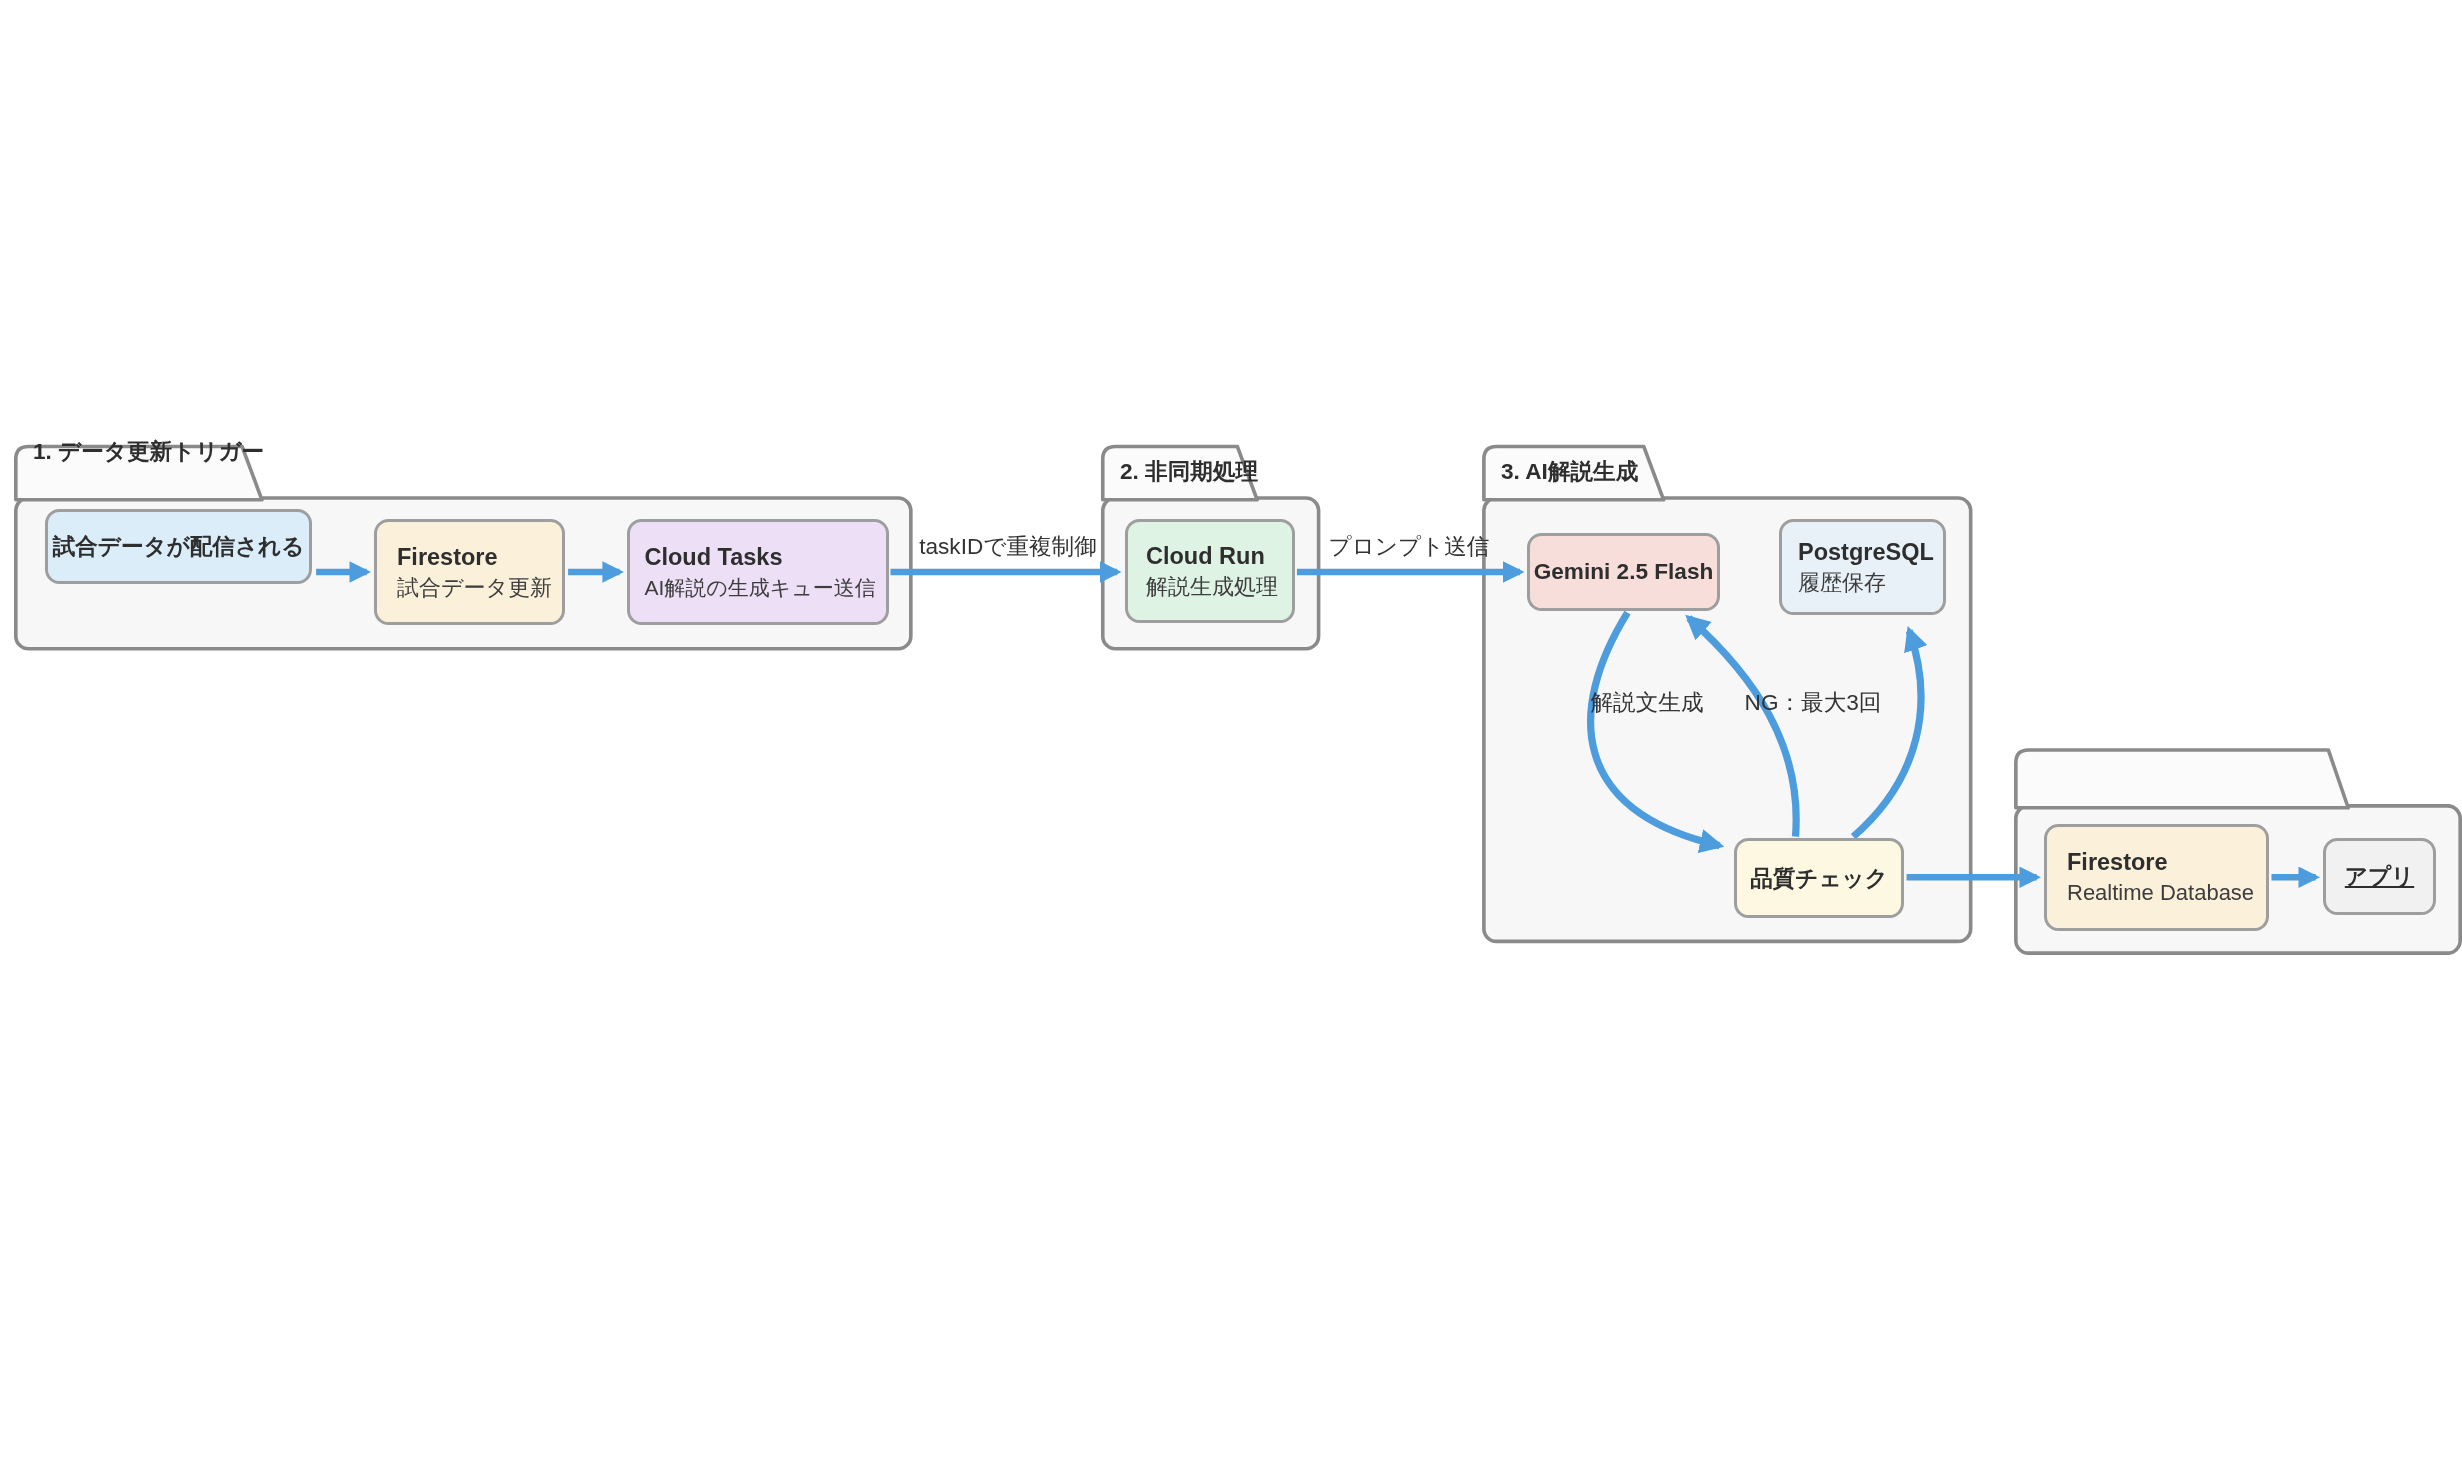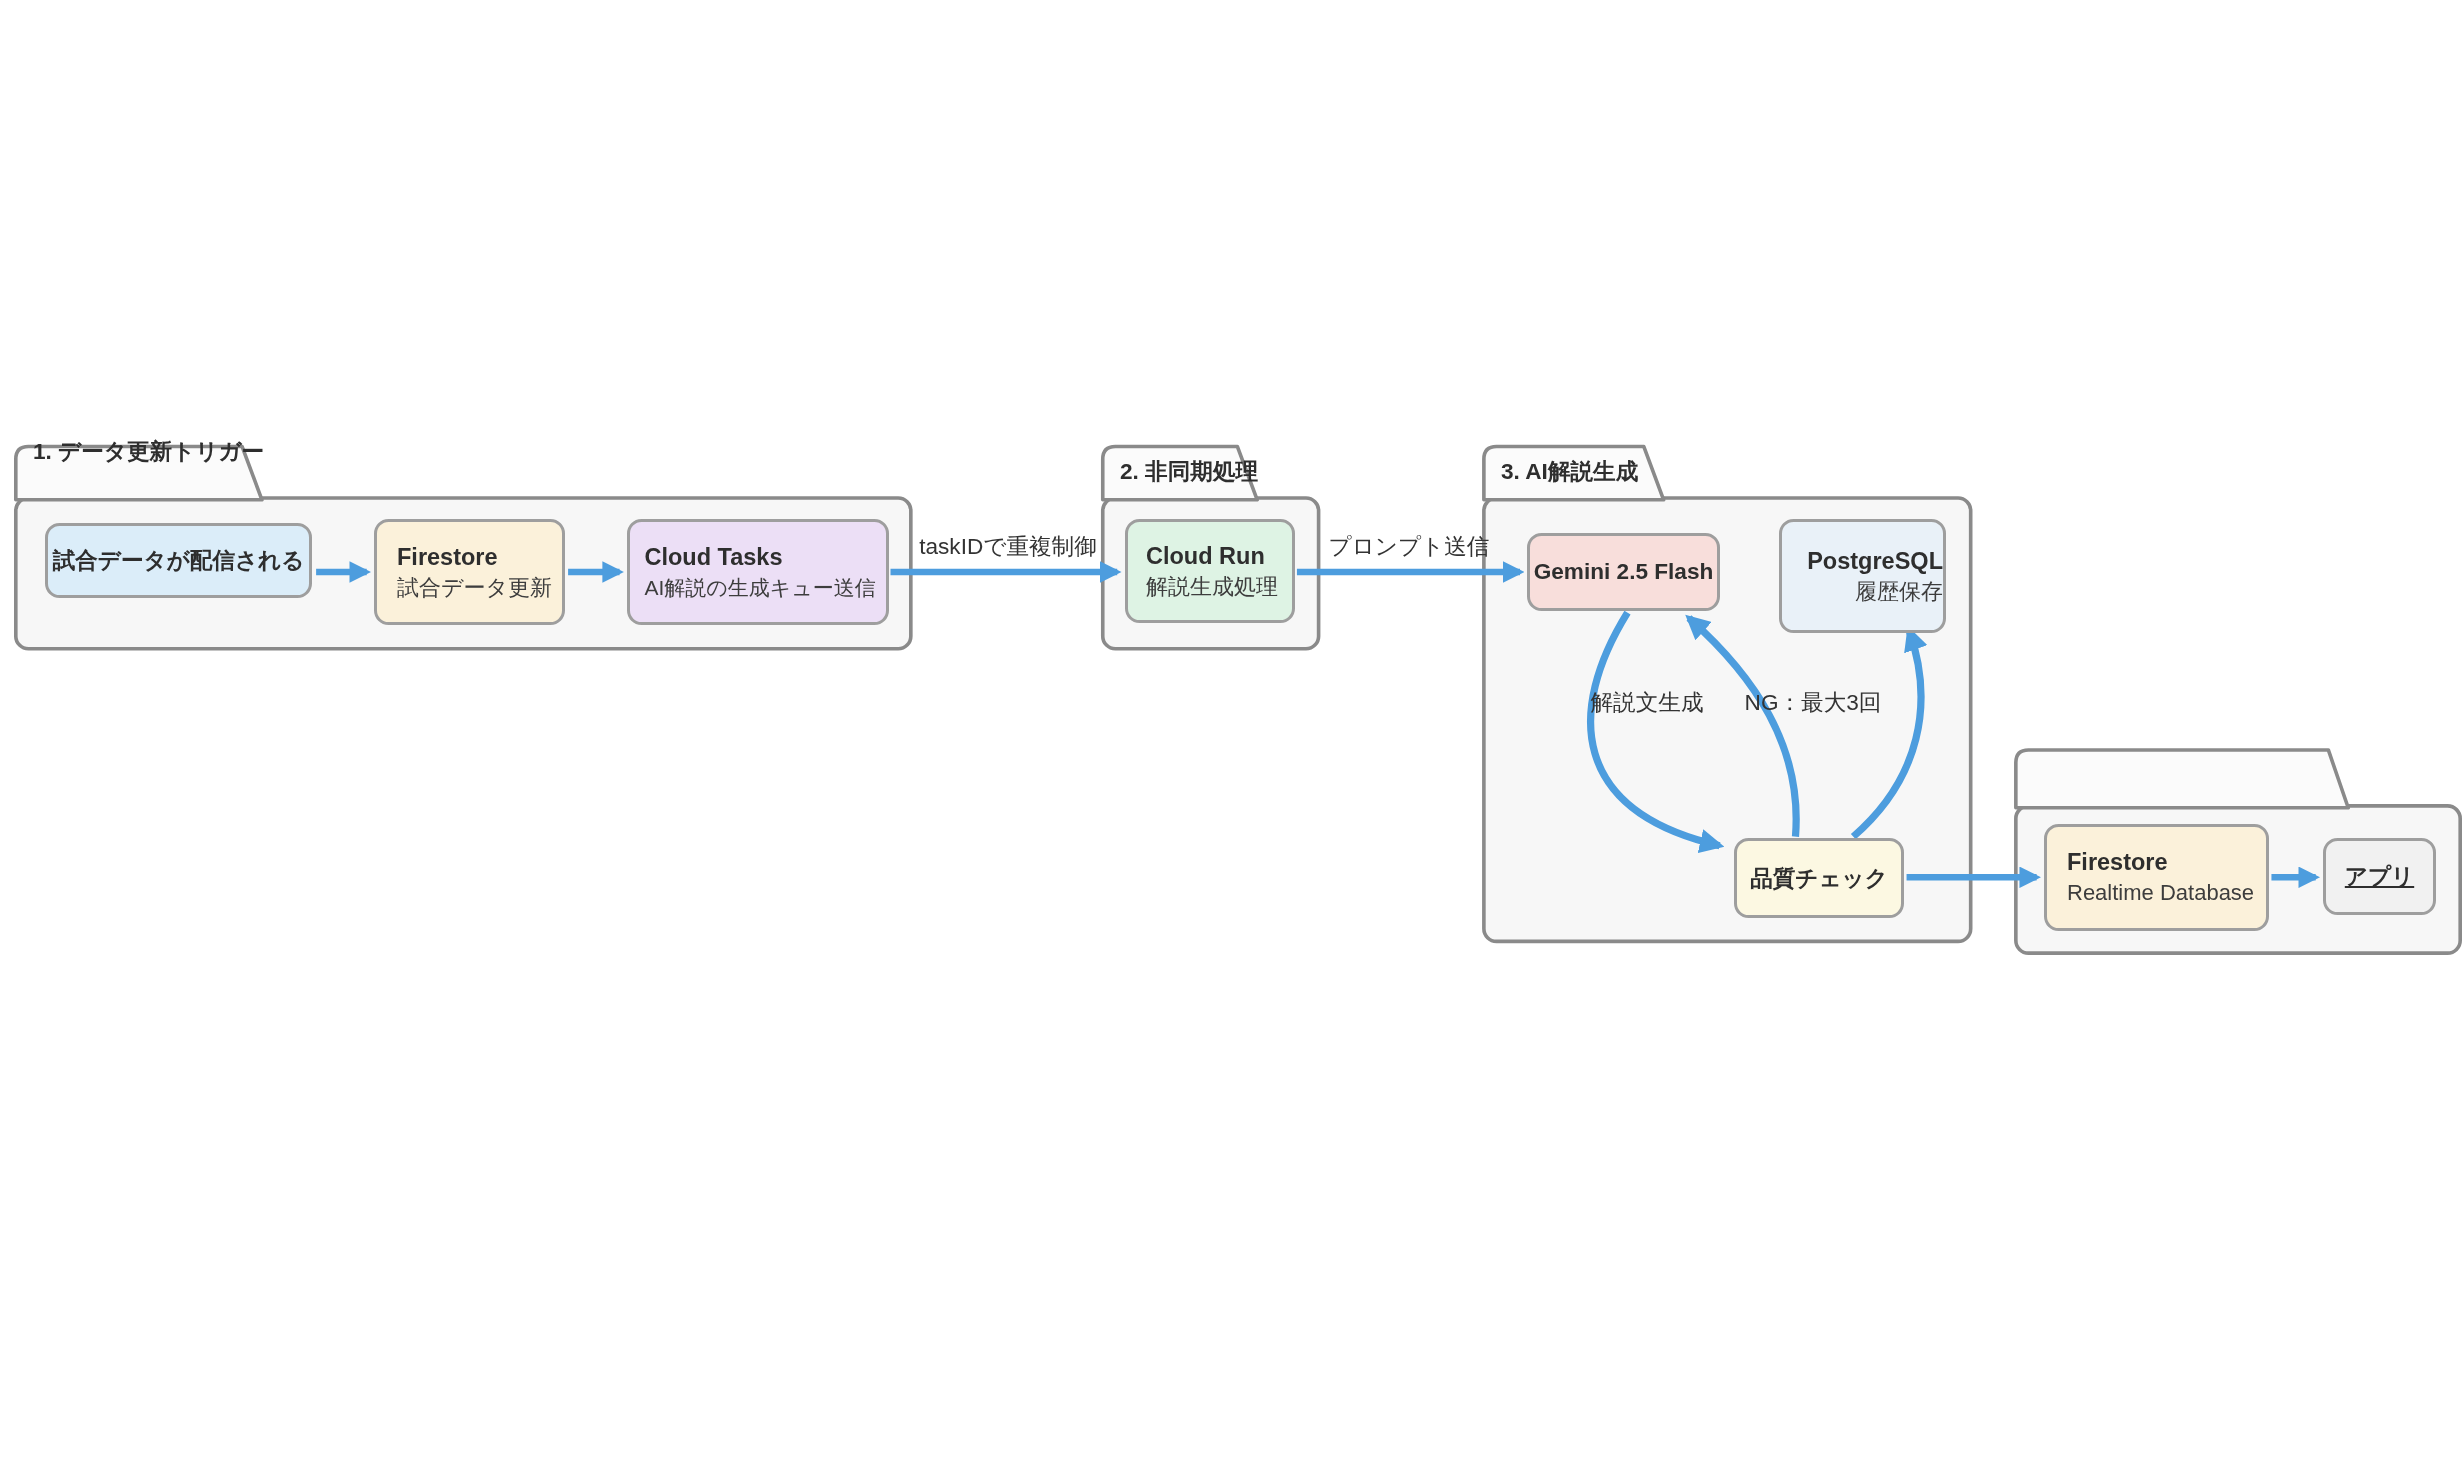--- a/index.html
+++ b/index.html
@@ -75,41 +75,41 @@
 
     <path class="arrow curve" d="M 1802 678 C 1734 788, 1740 898, 1904 936"></path>
     <path class="arrow curve" d="M 1988 926 C 1996 826, 1942 748, 1870 684"></path>
     <path class="arrow curve" d="M 2052 926 C 2126 862, 2142 778, 2114 698"></path>
   </svg>
 
   <div class="tab-label" style="left:33px;top:426px;">1. データ更新トリガー</div>
   <div class="tab-label" style="left:1120px;top:446px;">2. 非同期処理</div>
   <div class="tab-label" style="left:1501px;top:446px;">3. AI解説生成</div>
 
-  <div class="node center fill-blue" style="left:45px;top:523px;width:267px;height:75px;">
+  <div class="node center fill-blue" style="left:45px;top:509px;width:267px;height:75px;">
     <span class="node-title-center">試合データが配信される</span>
   </div>
   <div class="node fill-cream" style="left:374px;top:519px;width:191px;height:106px;padding-left:20px;">
     <span class="node-title">Firestore</span>
     <span class="node-sub">試合データ更新</span>
   </div>
   <div class="node fill-purple" style="left:627px;top:519px;width:262px;height:106px;padding-left:14.5px;">
     <span class="node-title">Cloud Tasks</span>
     <span class="node-sub" style="font-size:21px;">AI解説の生成キュー送信</span>
   </div>
 
   <div class="node fill-green" style="left:1125px;top:519px;width:170px;height:104px;padding-left:18px;">
     <span class="node-title">Cloud Run</span>
     <span class="node-sub">解説生成処理</span>
   </div>
 
   <div class="node center fill-pink" style="left:1527px;top:533px;width:193px;height:78px;">
     <span class="node-title-center">Gemini 2.5 Flash</span>
   </div>
-  <div class="node fill-paleblue" style="left:1779px;top:519px;width:167px;height:114px;padding-left:4px;align-items:flex-end;">
+  <div class="node fill-paleblue" style="left:1779px;top:519px;width:167px;height:96px;padding-left:16px;">
     <span class="node-title">PostgreSQL</span>
     <span class="node-sub">履歴保存</span>
   </div>
   <div class="node center fill-yellow" style="left:1734px;top:838px;width:170px;height:80px;">
     <span class="node-title-center">品質チェック</span>
   </div>
 
   <div class="node fill-cream" style="left:2044px;top:824px;width:225px;height:107px;padding-left:20px;">
     <span class="node-title">Firestore</span>
     <span class="node-sub">Realtime Database</span>

